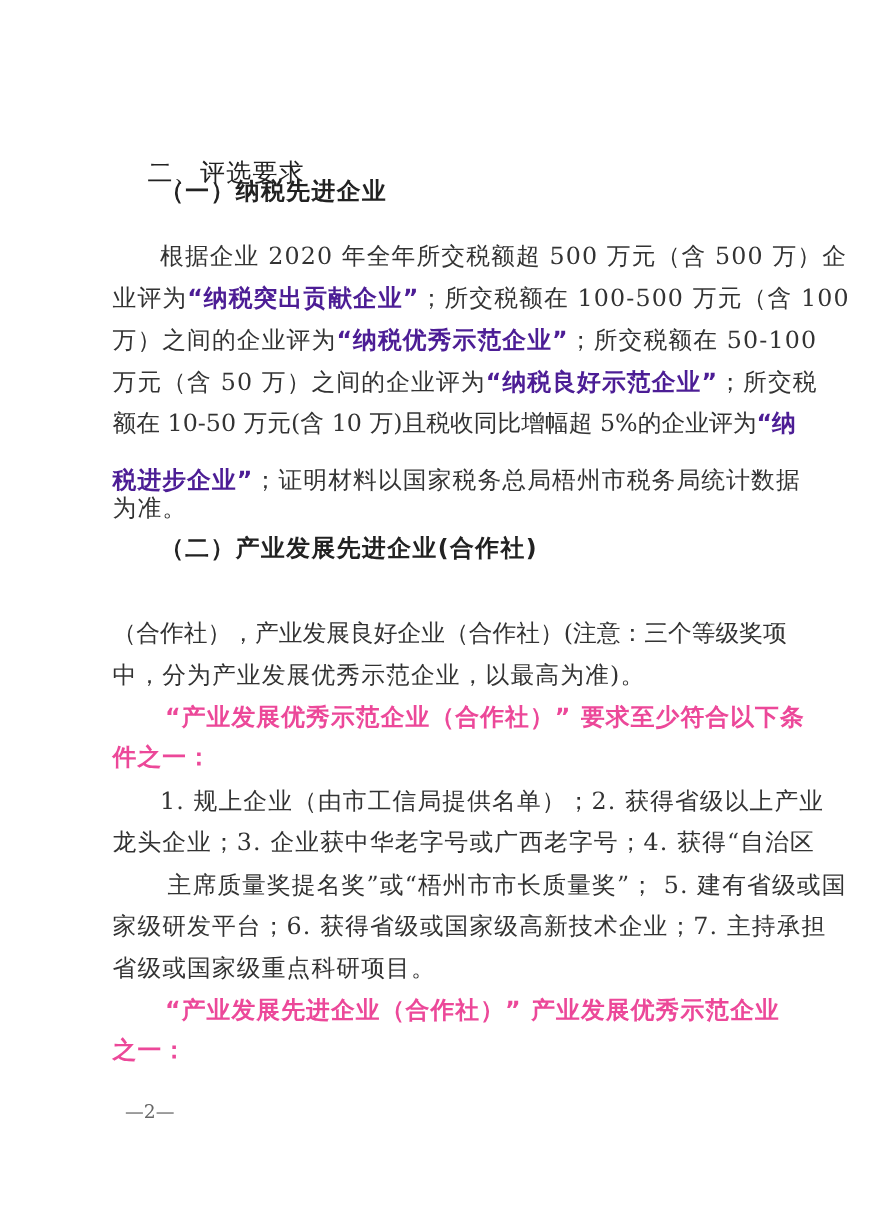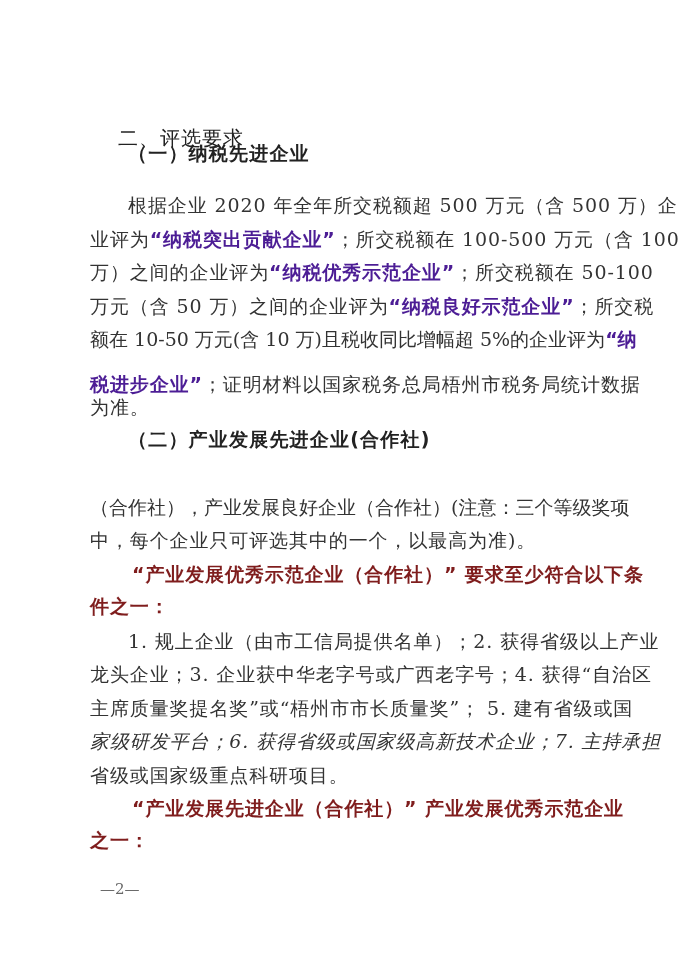--- a/index.html
+++ b/index.html
@@ -10,21 +10,21 @@
     .page { position: absolute; left: 0; top: 0; width: 700px; height: 977px; }
     .line {
       position: absolute; left: 90px; width: 520px; height: 34px; line-height: 34px;
       font-size: 19px; white-space: nowrap; letter-spacing: 0.9px; color: #333;
     }
     .justify { text-align: justify; text-align-last: justify; }
     .indent { left: 128px; width: 482px; }
     .h1 { font-family: "DejaVu Sans", "Liberation Sans", sans-serif; font-size: 20px; color: #222; letter-spacing: 1px; left: 118px; }
     .h2 { font-family: "DejaVu Sans", "Liberation Sans", sans-serif; font-weight: bold; font-size: 19px; color: #222; letter-spacing: 1.2px; left: 128px; }
     .b { font-family: "DejaVu Sans", "Liberation Sans", sans-serif; font-weight: bold; color: #4c1d95; }
-    .bold-line { font-family: "DejaVu Sans", "Liberation Sans", sans-serif; font-weight: bold; color: #7f1d1d; }
+    .bold-line { font-family: "DejaVu Sans", "Liberation Sans", sans-serif; font-weight: bold; color: #ec4899; }
     .pagenum { position: absolute; left: 100px; top: 880px; font-size: 15px; color: #666; font-family: "DejaVu Serif", serif; }
   </style>
 </head>
 <body>
 
 <div class="page">
 
   <div class="line h1" style="top:121px;">二、评选要求</div>
   <div class="line h2" style="top:136px;">（一）纳税先进企业</div>
 
@@ -42,28 +42,28 @@
     <span>额在 10-50 万元(含 10 万)且税收同比增幅超 5%的企业评为</span><span class="b">“纳</span>
   </div>
   <div class="line justify" style="top:356px;margin-top:11px;">
     <span class="b">税进步企业”</span><span>；证明材料以国家税务总局梧州市税务局统计数据</span>
   </div>
   <div class="line h2" style="top:422px;">（二）产业发展先进企业(合作社)</div>
 
   <div class="line" style="top:390px;">为准。</div>
 
   <div class="line justify" style="top:490px; letter-spacing:0px;">（合作社），产业发展良好企业（合作社）(注意：三个等级奖项</div>
-  <div class="line" style="top:523px;">中，每个企业只可评选其中的一个，以最高为准)。</div>
+  <div class="line" style="top:523px;">中，分为产业发展优秀示范企业，以最高为准)。</div>
 
   <div class="line indent justify bold-line" style="top:557px; left:132px; width:478px;">“产业发展优秀示范企业（合作社）” 要求至少符合以下条</div>
   <div class="line bold-line" style="top:589px;">件之一：</div>
 
   <div class="line indent justify" style="top:624px;">1. 规上企业（由市工信局提供名单）；2. 获得省级以上产业</div>
   <div class="line justify" style="top:657px;">龙头企业；3. 企业获中华老字号或广西老字号；4. 获得“自治区</div>
-  <div class="line justify" style="top:691px;">主席质量奖提名奖”或“梧州市市长质量奖”； 5. 建有省级或国</div>
-  <div class="line justify" style="top:724px;font-style:italic;">家级研发平台；6. 获得省级或国家级高新技术企业；7. 主持承担</div>
+  <div class="line justify" style="top:691px;margin-left:44px;">主席质量奖提名奖”或“梧州市市长质量奖”； 5. 建有省级或国</div>
+  <div class="line justify" style="top:724px;">家级研发平台；6. 获得省级或国家级高新技术企业；7. 主持承担</div>
   <div class="line" style="top:758px;">省级或国家级重点科研项目。</div>
 
   <div class="line indent justify bold-line" style="top:791px; left:132px; width:478px;">“产业发展先进企业（合作社）”  产业发展优秀示范企业</div>
   <div class="line bold-line" style="top:823px;">之一：</div>
 
   <div class="pagenum">—2—</div>
 </div>
 
 </body></html>

